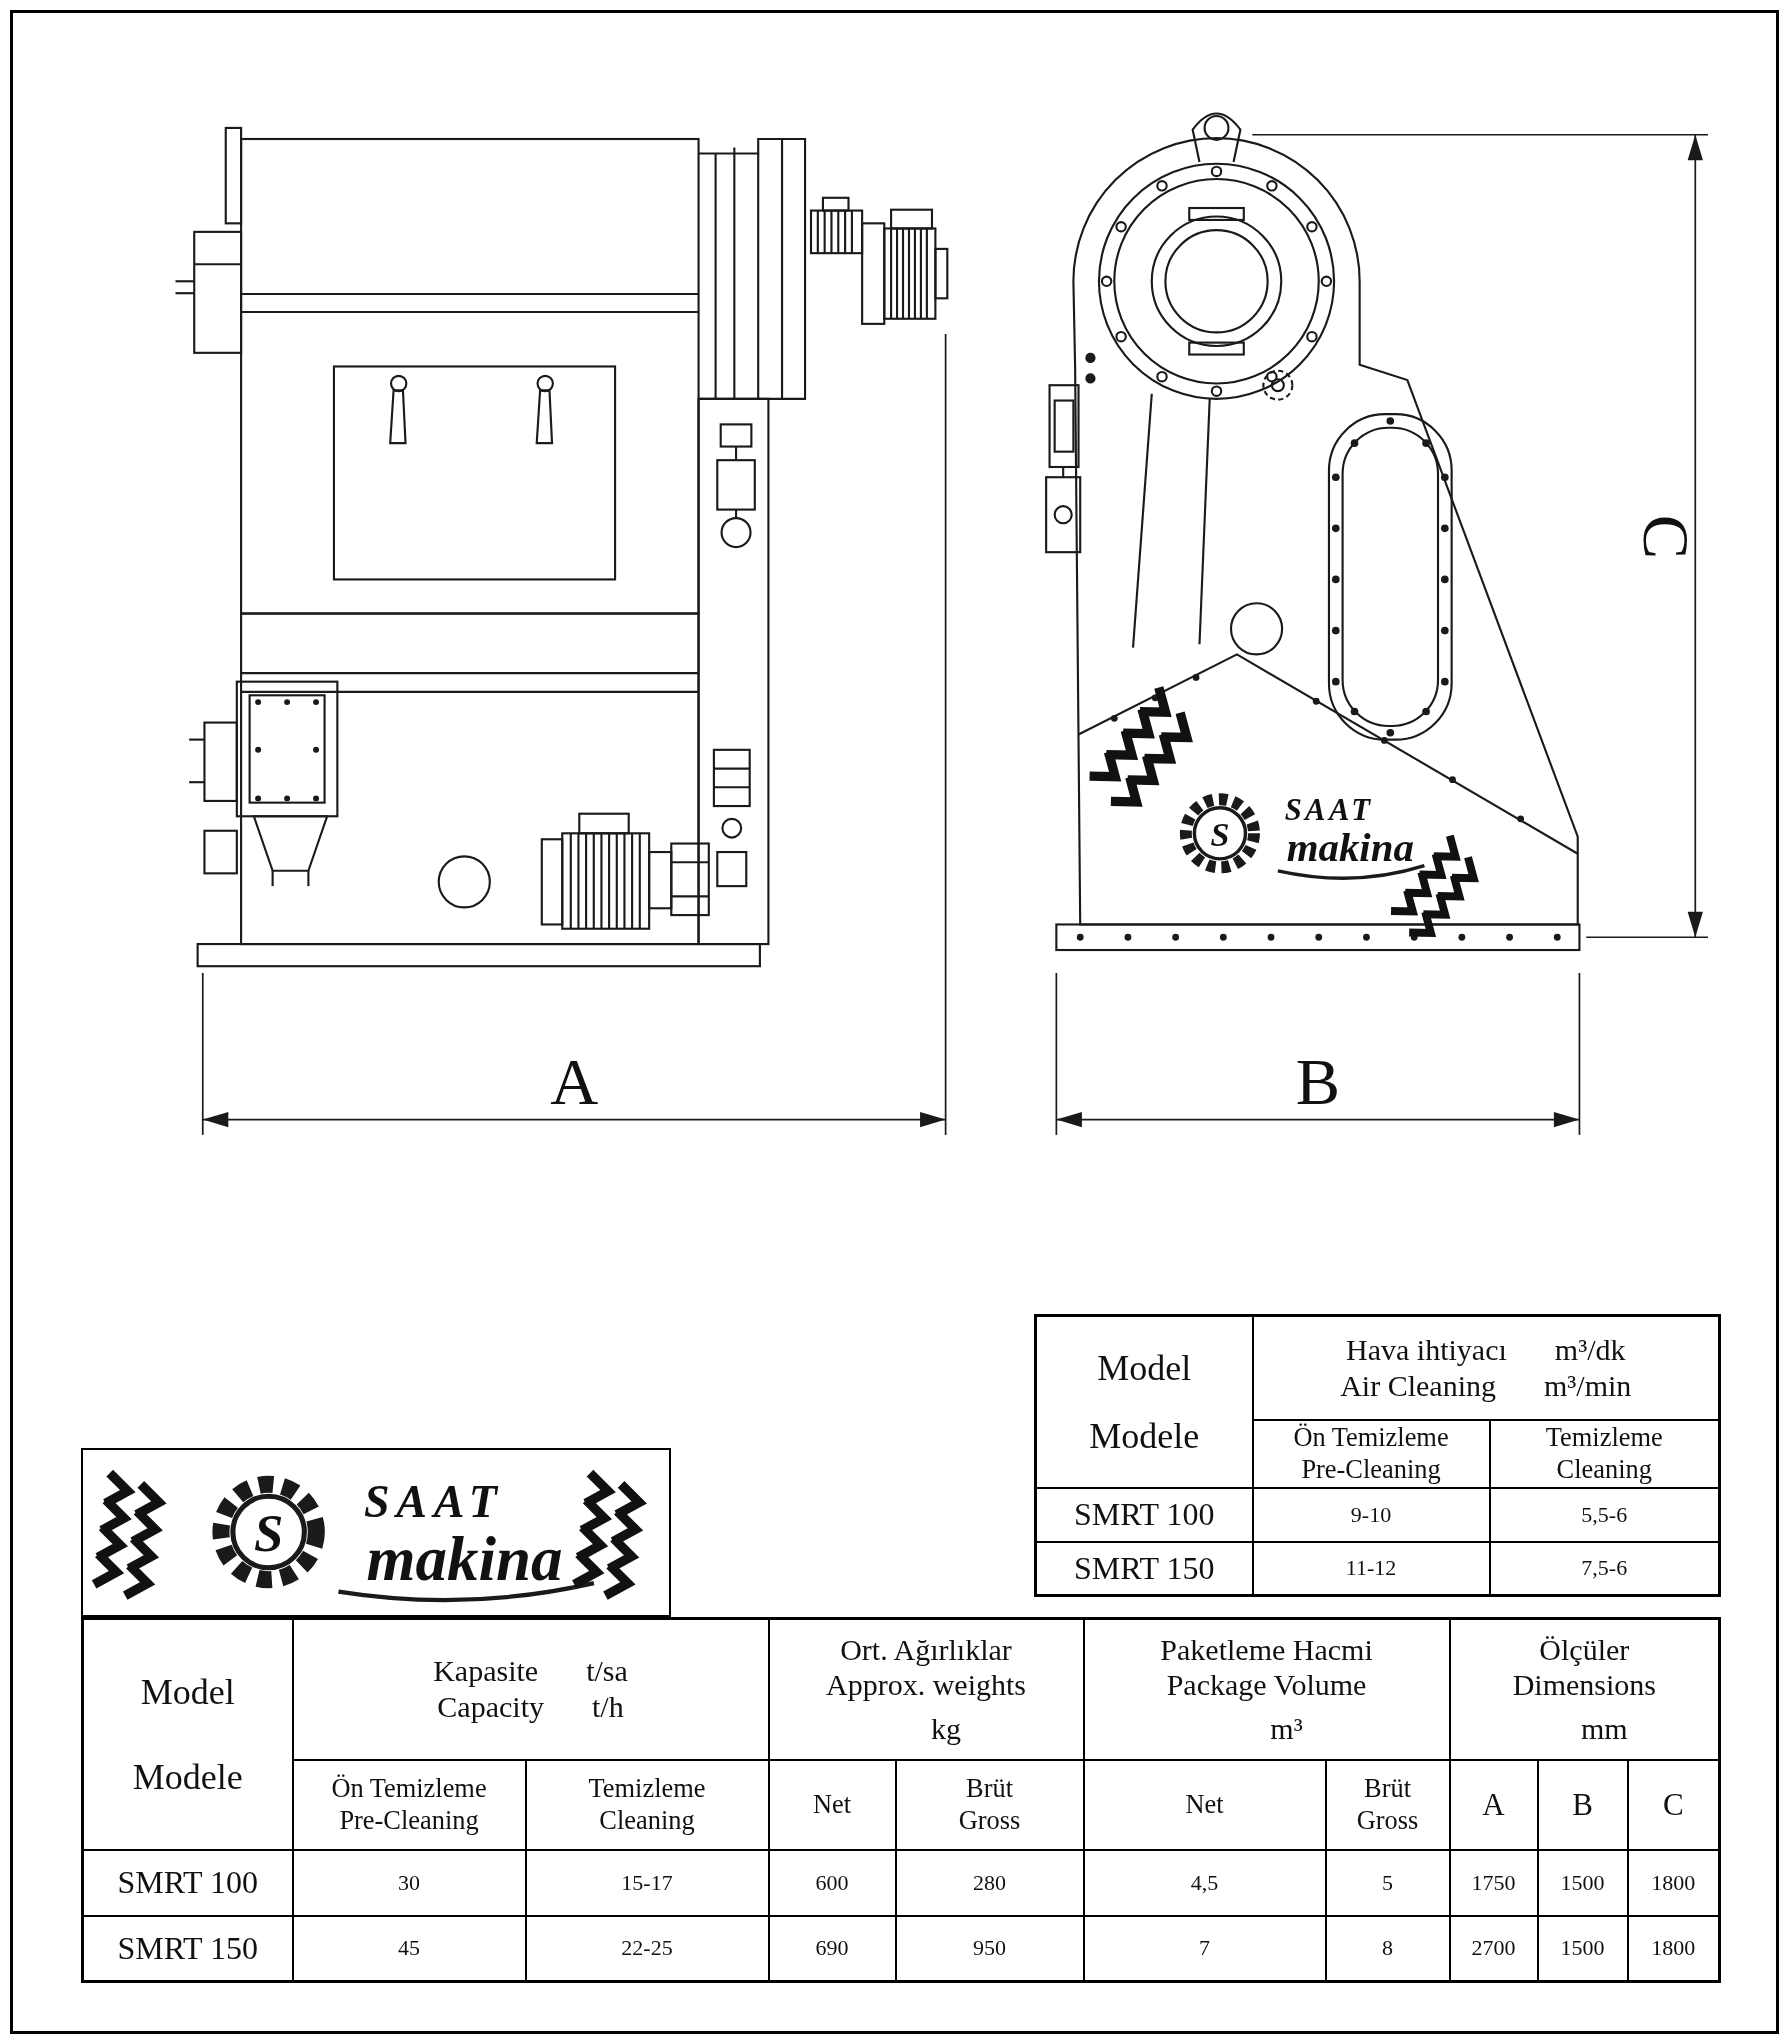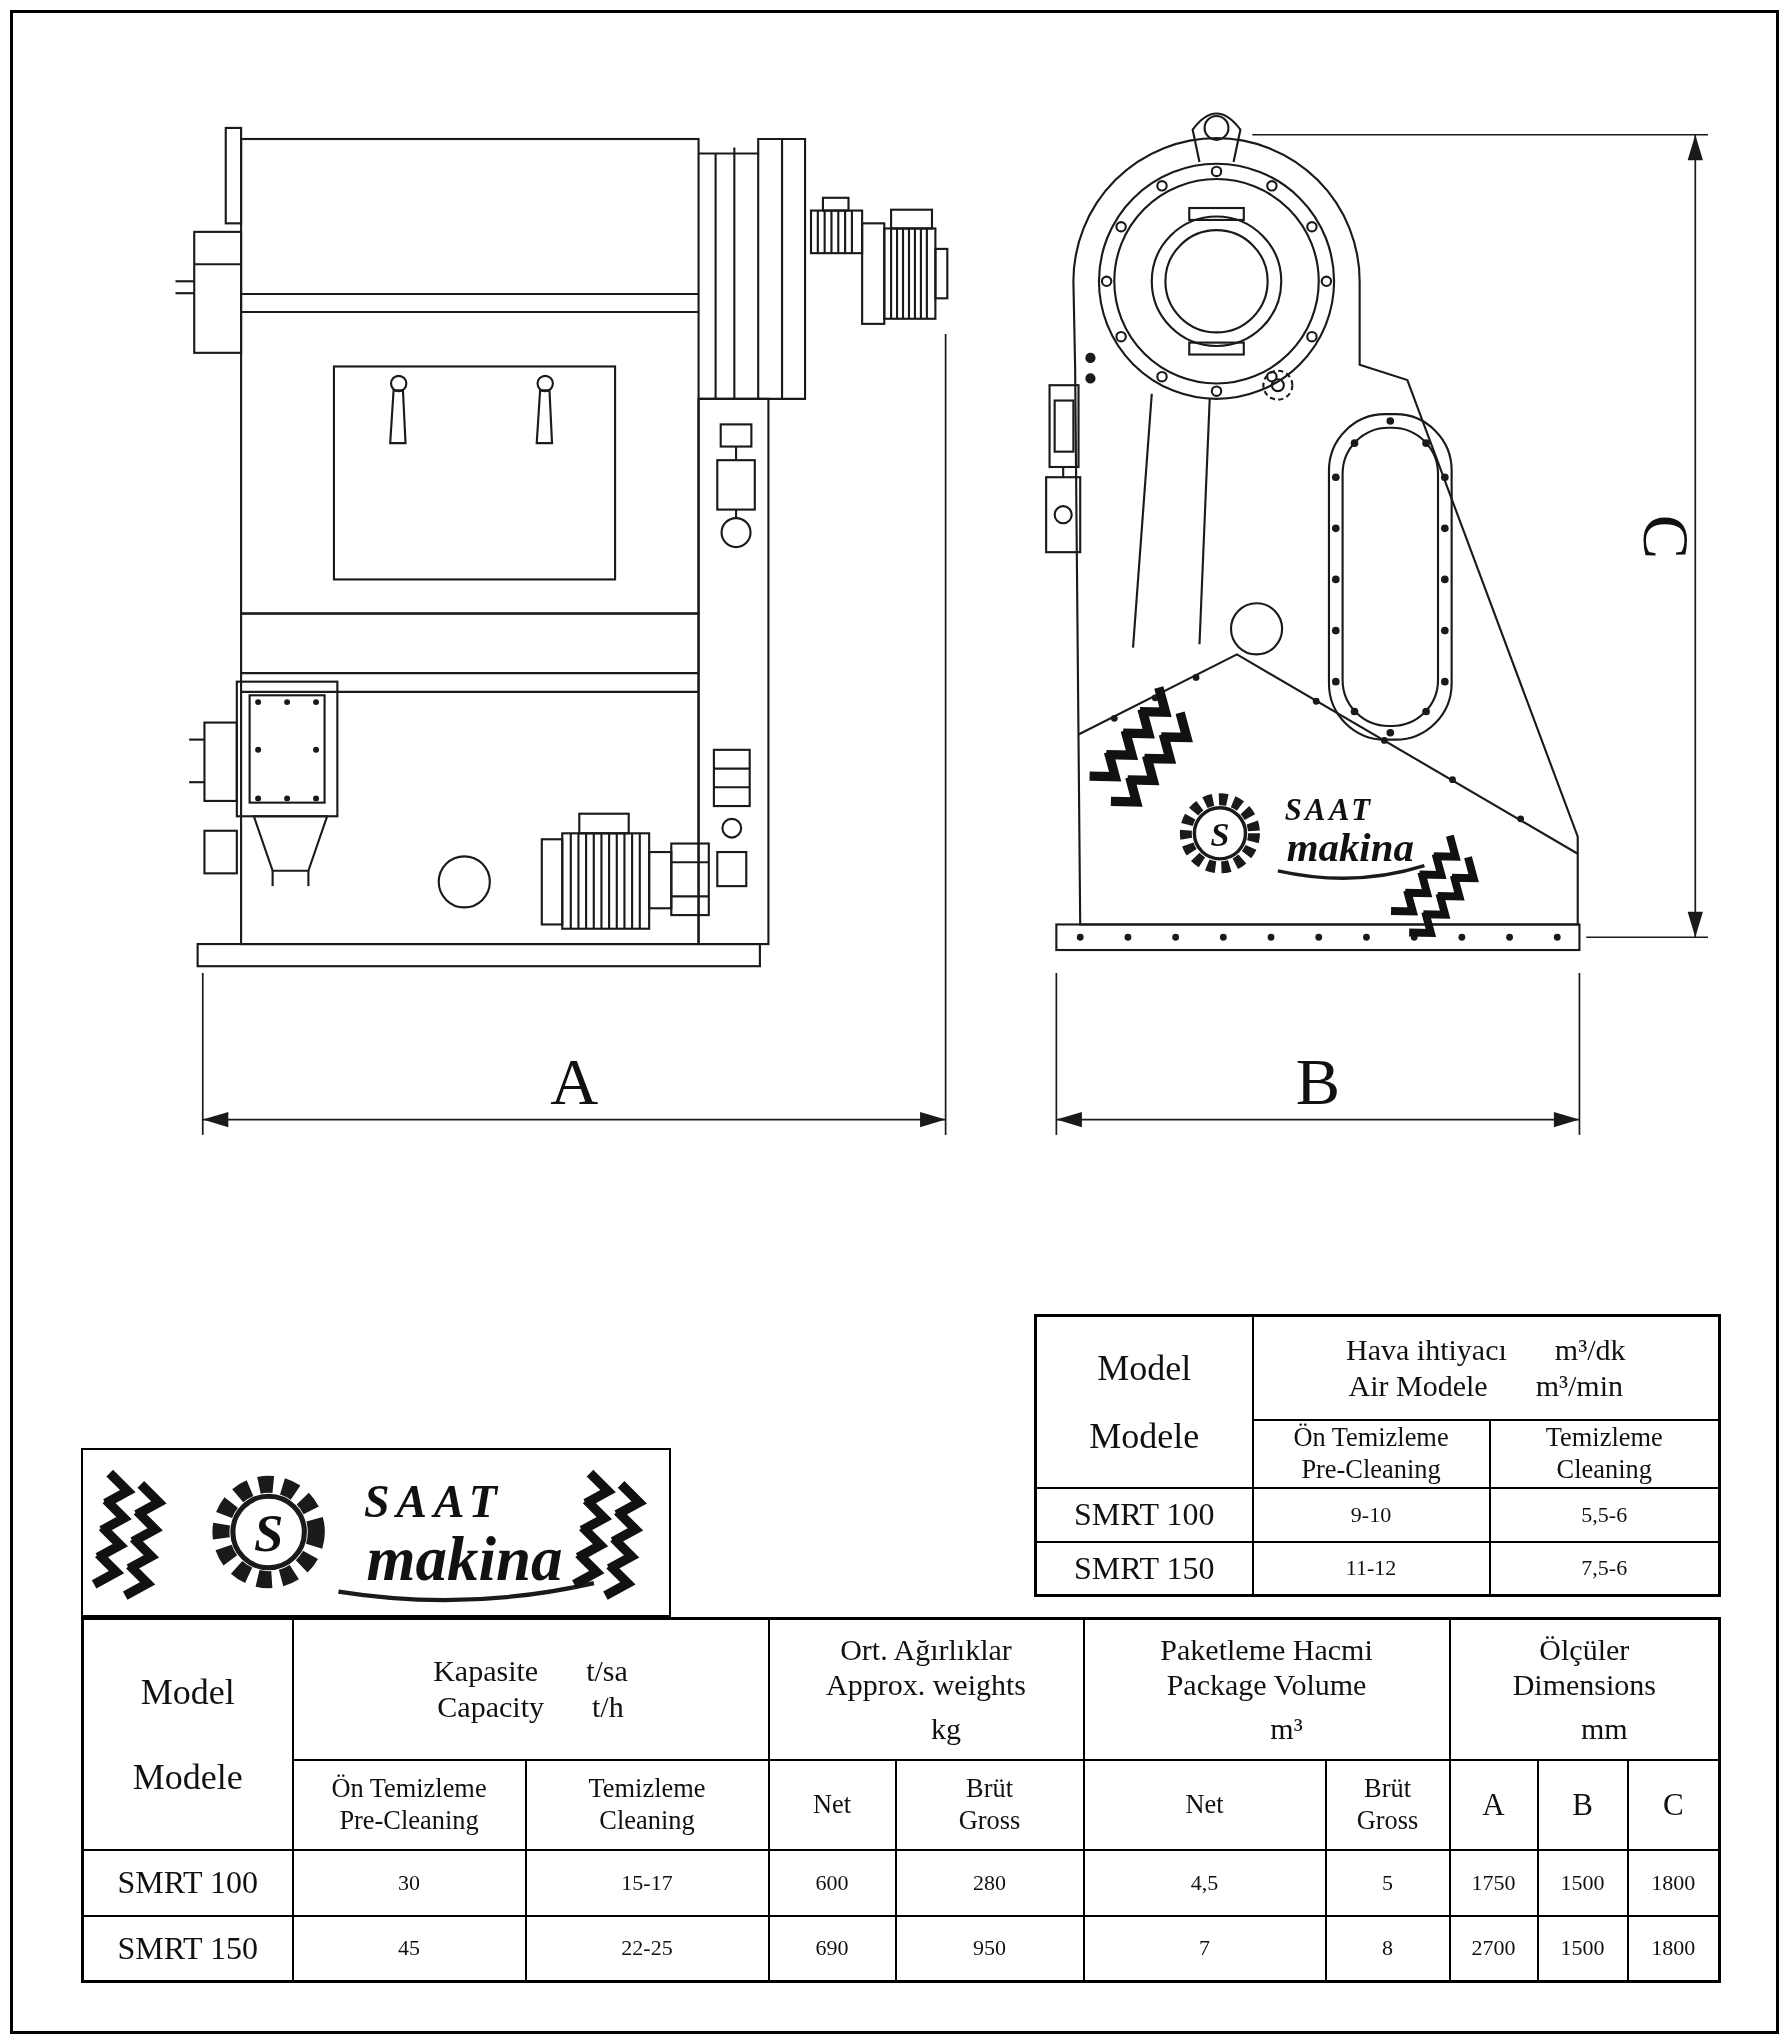--- a/index.html
+++ b/index.html
@@ -285,21 +285,21 @@
         <span>Modele</span>
       </div>
     </td>
     <td colspan="2">
       <div class="stack g-label">
         <div class="pair">
           <span>Hava ihtiyacı</span>
           <span>m³/dk</span>
         </div>
         <div class="pair">
-          <span>Air Modele</span>
+          <span>Air Cleaning</span>
           <span>m³/min</span>
         </div>
       </div>
     </td>
   </tr>
   <tr class="h2">
     <td>
       <div class="stack s-label">
         <span>Ön Temizleme</span>
         <span>Pre-Cleaning</span>

